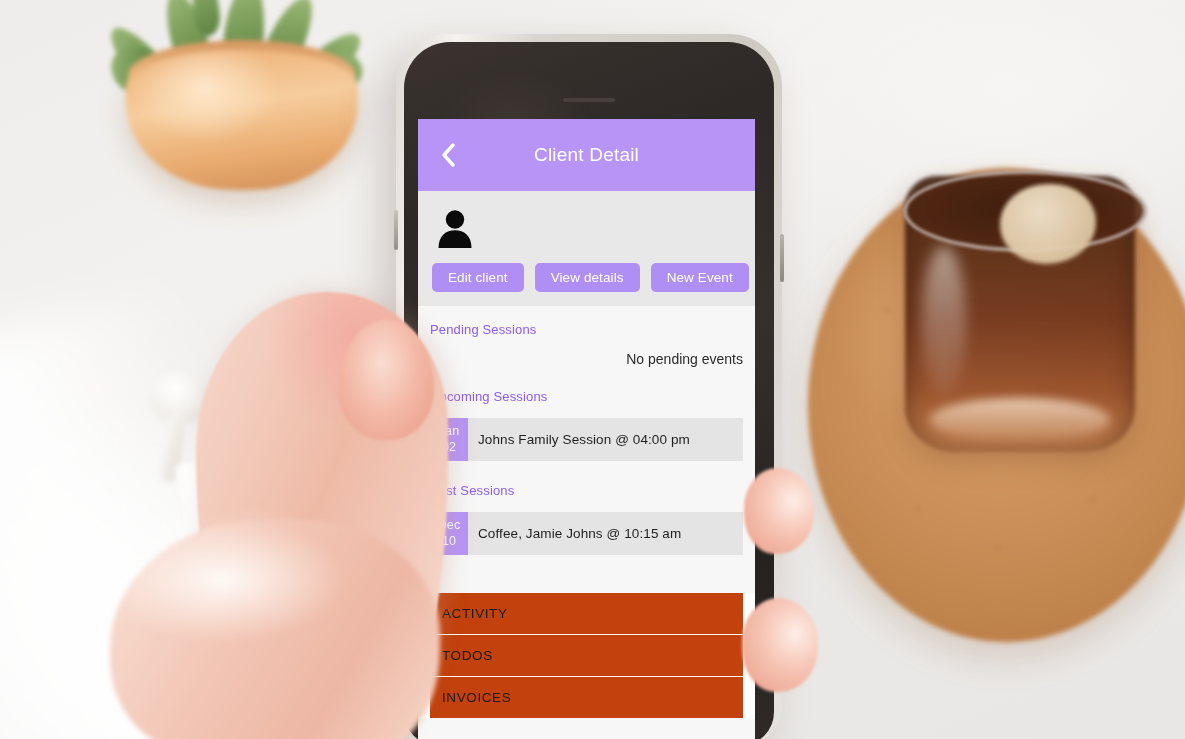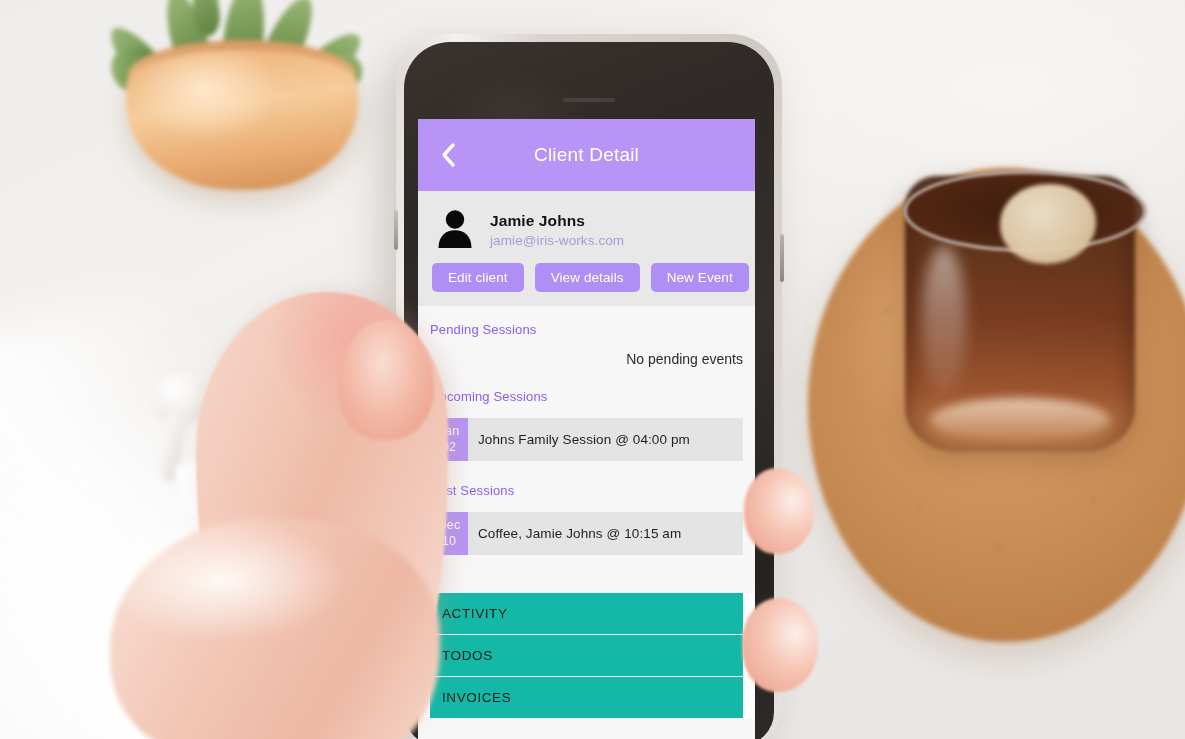--- a/index.html
+++ b/index.html
@@ -387,21 +387,21 @@
     padding: 0 10px;
     font-size: 13.5px;
     color: #1f1f1f;
     letter-spacing: .1px;
   }
 
   
   .list-gap { height: 22px; background: #f7f7f7; }
   .list-block { padding: 0 12px; background: #ffffff; }
   .list-item {
-    background: #14b8a6;
+    background: #c2410c;
     border-bottom: 1px solid #f7f7f7;
     padding: 13px 12px;
     font-size: 13.5px;
     color: #1a1a1a;
     letter-spacing: .6px;
     cursor: pointer;
   }
 
   
   .hand-thumb {
@@ -534,24 +534,20 @@
     <div class="client-card">
       <div class="client-row">
         <div class="avatar">
           <span>
             <svg width="42" height="42" viewBox="0 0 42 42" aria-hidden="true">
               <circle cx="21" cy="12.5" r="9.2" fill="#0a0a0a"></circle>
               <path d="M4.5 41 C4.5 28.5 12 23.2 21 23.2 C30 23.2 37.5 28.5 37.5 41 Z" fill="#0a0a0a"></path>
             </svg>
           </span>
         </div>
-        <div class="client-text">
-          <div class="client-name">Jamie Johns</div>
-          <div class="client-email">jamie@iris-works.com</div>
-        </div>
       </div>
 
       <div class="action-row">
         <button class="action-btn">Edit client</button>
         <button class="action-btn">View details</button>
         <button class="action-btn">New Event</button>
       </div>
     </div>
 
     <div class="sessions">

